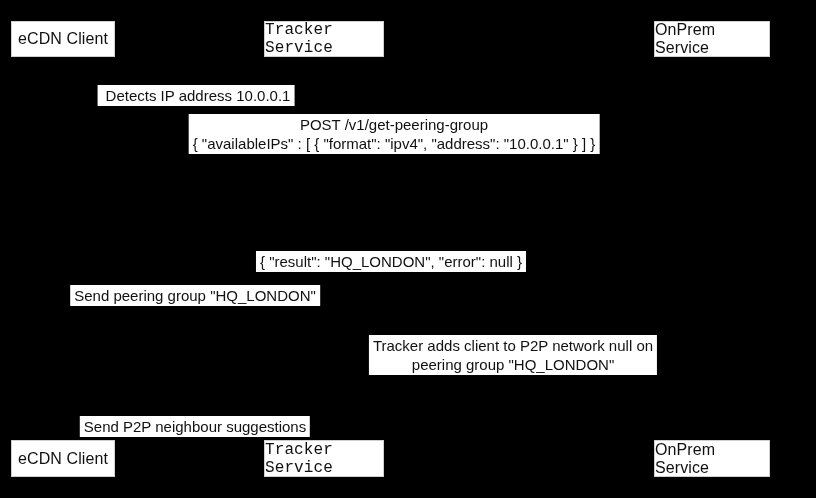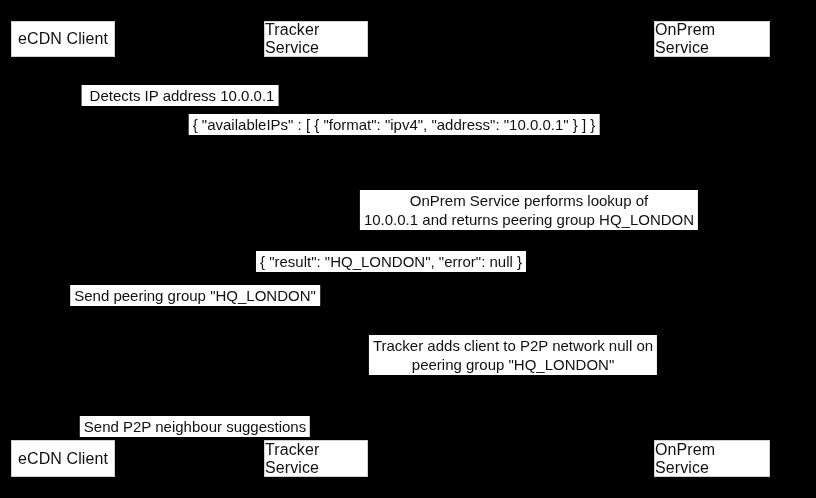--- a/index.html
+++ b/index.html
@@ -36,26 +36,26 @@
     font-size: 15px;
     line-height: 19px;
     padding: 1px 4px;
     text-align: center;
   }
   .msg .ln {
     white-space: nowrap;
   }
   
   .actor.ecdn    { left: 11px;  width: 104px; }
-  .actor.tracker { left: 264px; width: 104px; }
+  .actor.tracker { left: 264px; width: 120px; font-family: Liberation Mono, monospace; }
   .actor.onprem  { left: 654px; width: 116px; }
   .actor.top     { top: 21px; }
   .actor.bottom  { top: 440px; height: 37px; }
   
-  .msg.m-detects      { left: 180px; top: 85px; padding-left: 8px; }
+  .msg.m-detects      { left: 196px; top: 85px; padding-left: 8px; }
   .msg.m-post         { left: 394px; top: 114px; }
   .msg.m-lookup-note  { left: 529px; top: 190px; }
   .msg.m-result       { left: 391px; top: 251px; }
   .msg.m-send-peering { left: 195px; top: 285px; }
   .msg.m-adds-note    { left: 513px; top: 335px; }
   .msg.m-send-p2p     { left: 195px; top: 416px; }
 </style>
 </head>
 <body>
 
@@ -69,27 +69,24 @@
   </div>
   <div class="actor top onprem">
     <span>OnPrem Service</span>
   </div>
 
   <div class="msg m-detects">
     <div class="ln">Detects IP address 10.0.0.1</div>
   </div>
 
   <div class="msg m-post">
+    <div class="ln">POST /v1/get-peering-group</div>
     <div class="ln">{ "availableIPs" : [ { "format": "ipv4", "address": "10.0.0.1" } ] }</div>
   </div>
 
-  <div class="msg m-lookup-note">
-    <div class="ln">OnPrem Service performs lookup of</div>
-    <div class="ln">10.0.0.1 and returns peering group HQ_LONDON</div>
-  </div>
 
   <div class="msg m-result">
     <div class="ln">{ "result": "HQ_LONDON", "error": null }</div>
   </div>
 
   <div class="msg m-send-peering">
     <div class="ln">Send peering group "HQ_LONDON"</div>
   </div>
 
   <div class="msg m-adds-note">

